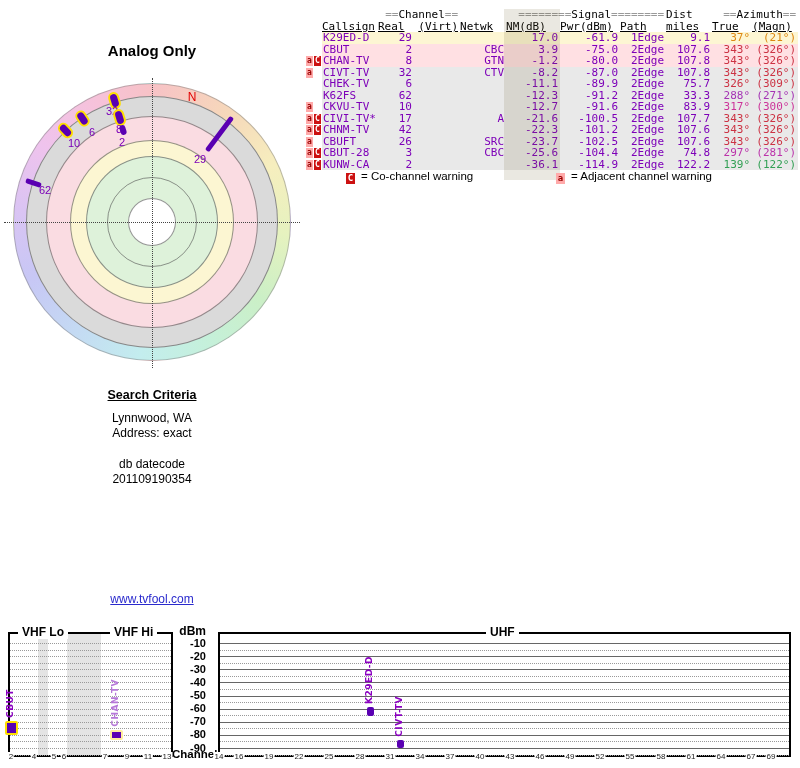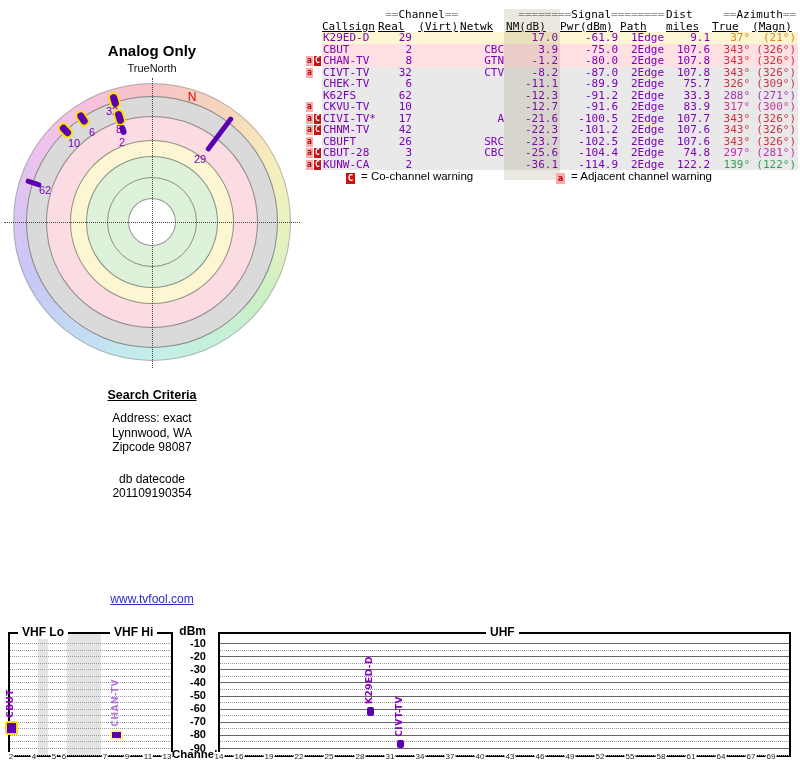--- a/index.html
+++ b/index.html
@@ -93,21 +93,20 @@
   .sig-bar { position:absolute; background:#5a00b2; border-radius:2px; z-index:3; }
   .vlabel { position:absolute; writing-mode:vertical-rl; transform:rotate(180deg);
     font:bold 9px "DejaVu Sans", sans-serif; letter-spacing:.5px; z-index:3; }
 </style>
 </head>
 <body>
 
 <div id="page">
 
   <div class="polar-title">Analog Only</div>
-  <div class="polar-sub">TrueNorth</div>
   <div id="polar">
     <div class="circle hue-ring"></div>
     <div class="circle gray-ring"></div>
     <div class="circle pink-ring"></div>
     <div class="circle yellow-ring"></div>
     <div class="circle green-ring"></div>
     <div class="circle inner-ring"></div>
     <div class="circle center-circle"></div>
     <div class="cross-h"></div>
     <div class="cross-v"></div>
@@ -335,23 +334,22 @@
     <span class="legend-group" style="left:40px;">
       <span class="legend-badge badge-co">C</span><span>= Co-channel warning</span>
     </span>
     <span class="legend-group" style="left:250px;">
       <span class="legend-badge badge-adj">a</span><span>= Adjacent channel warning</span>
     </span>
   </div>
 
   <div id="search">
     <h3>Search Criteria</h3>
+    <div class="line">Lynnwood, WA</div>
     <div class="line">Address: exact</div>
-    <div class="line">Lynnwood, WA</div>
-    <div class="line">Zipcode 98087</div>
     <div class="line footer">db datecode</div>
     <div class="line">201109190354</div>
   </div>
 
   <div id="link-wrap">
     <a href="#">www.tvfool.com</a>
   </div>
 
   <div id="spectrum">
     <div class="panel" id="vhf-panel"></div>

